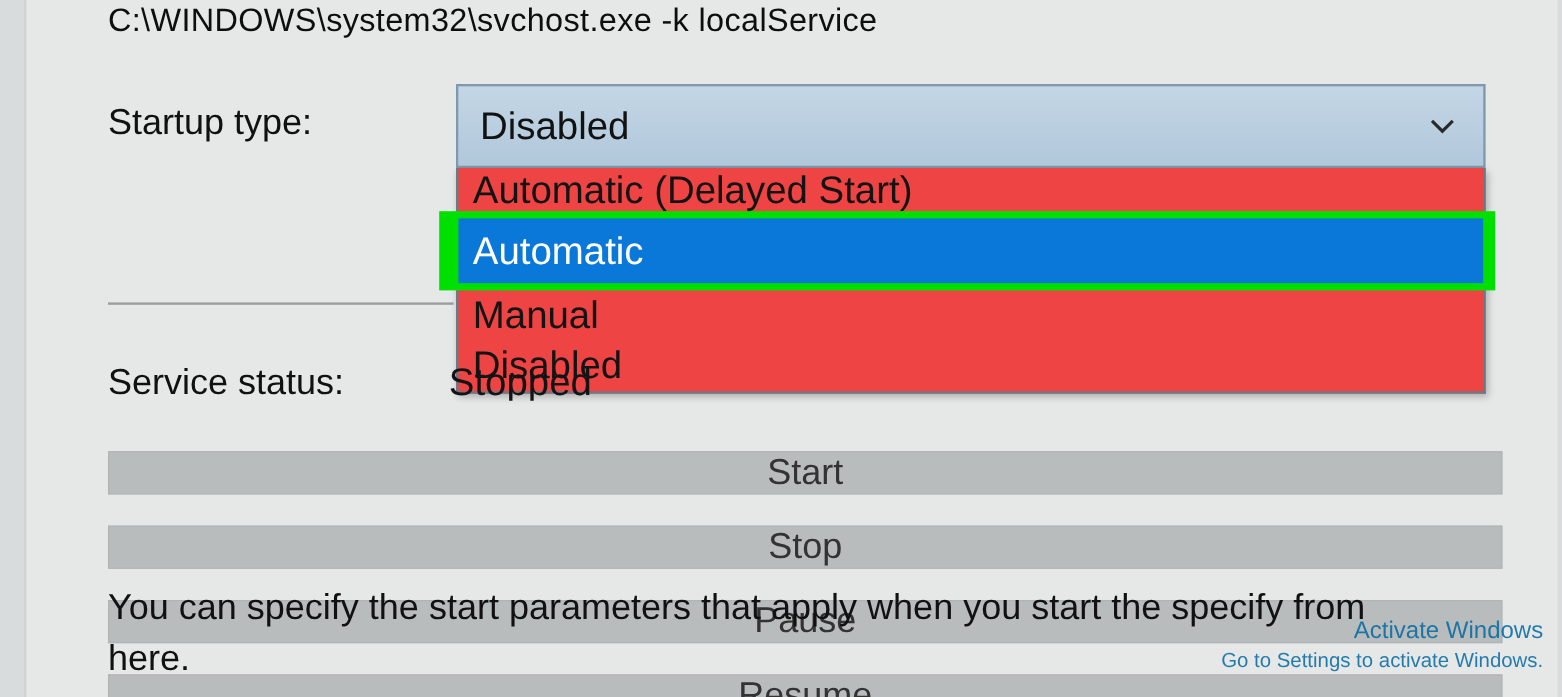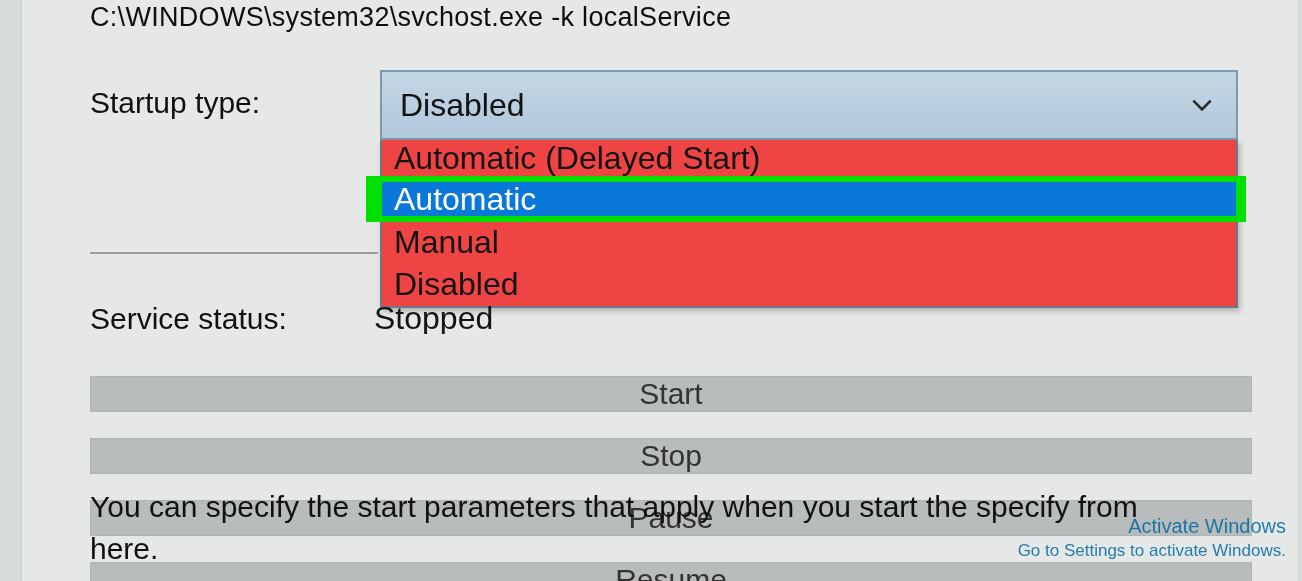--- a/index.html
+++ b/index.html
@@ -57,21 +57,21 @@
     .opt.delayed{height:36px;overflow:hidden;}
     .opt.manual{height:40px;overflow:hidden;}
     .hlwrap{
       position:relative;
       margin-left:-16px;margin-right:-10px;
       padding:6px 0;
       background:#00e000;
     }
     .opt.sel{
       background:#0a78d8;color:#fff;
-      margin:0 10px 0 16px;height:34px;
+      margin:0 10px 0 16px;height:54px;
     }
     .divider{
       position:absolute;top:252px;left:68px;width:288px;
       border-top:2px solid #9a9e9e;
     }
     .row-status{
       position:absolute;top:302px;left:68px;
       display:flex;gap:64px;align-items:baseline;
     }
     .row-status .lbl{font-size:30px;}

